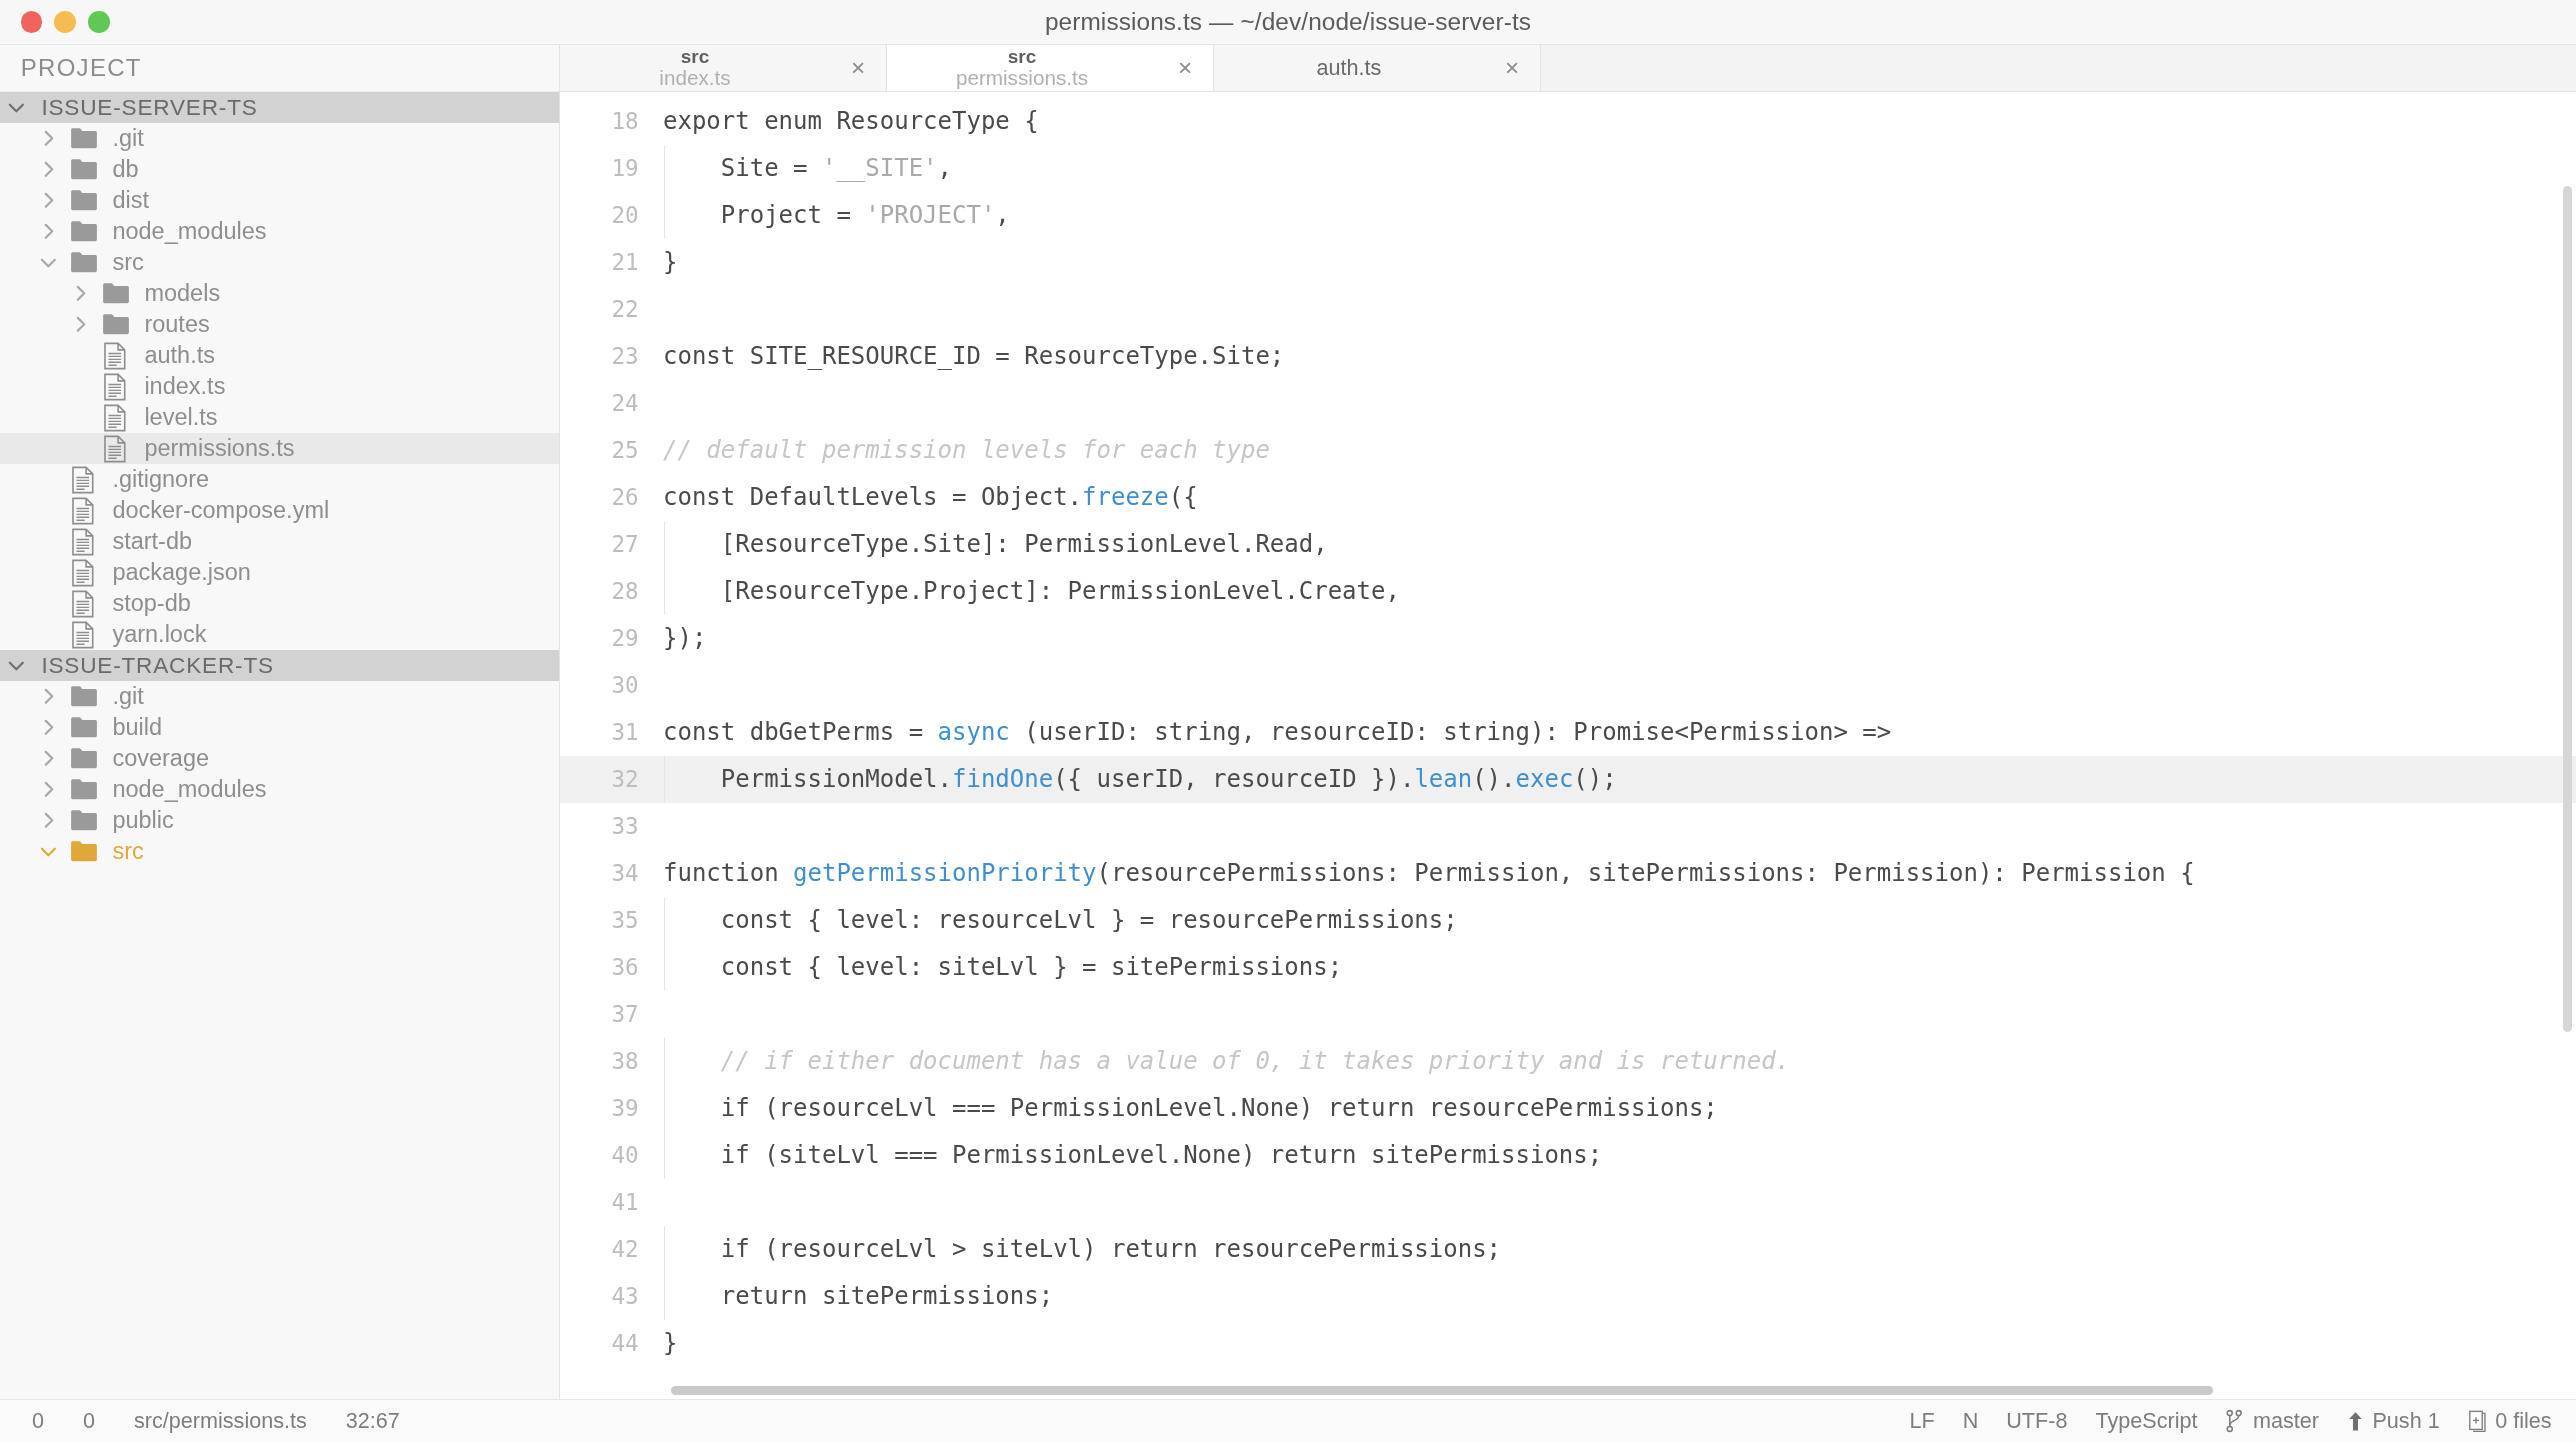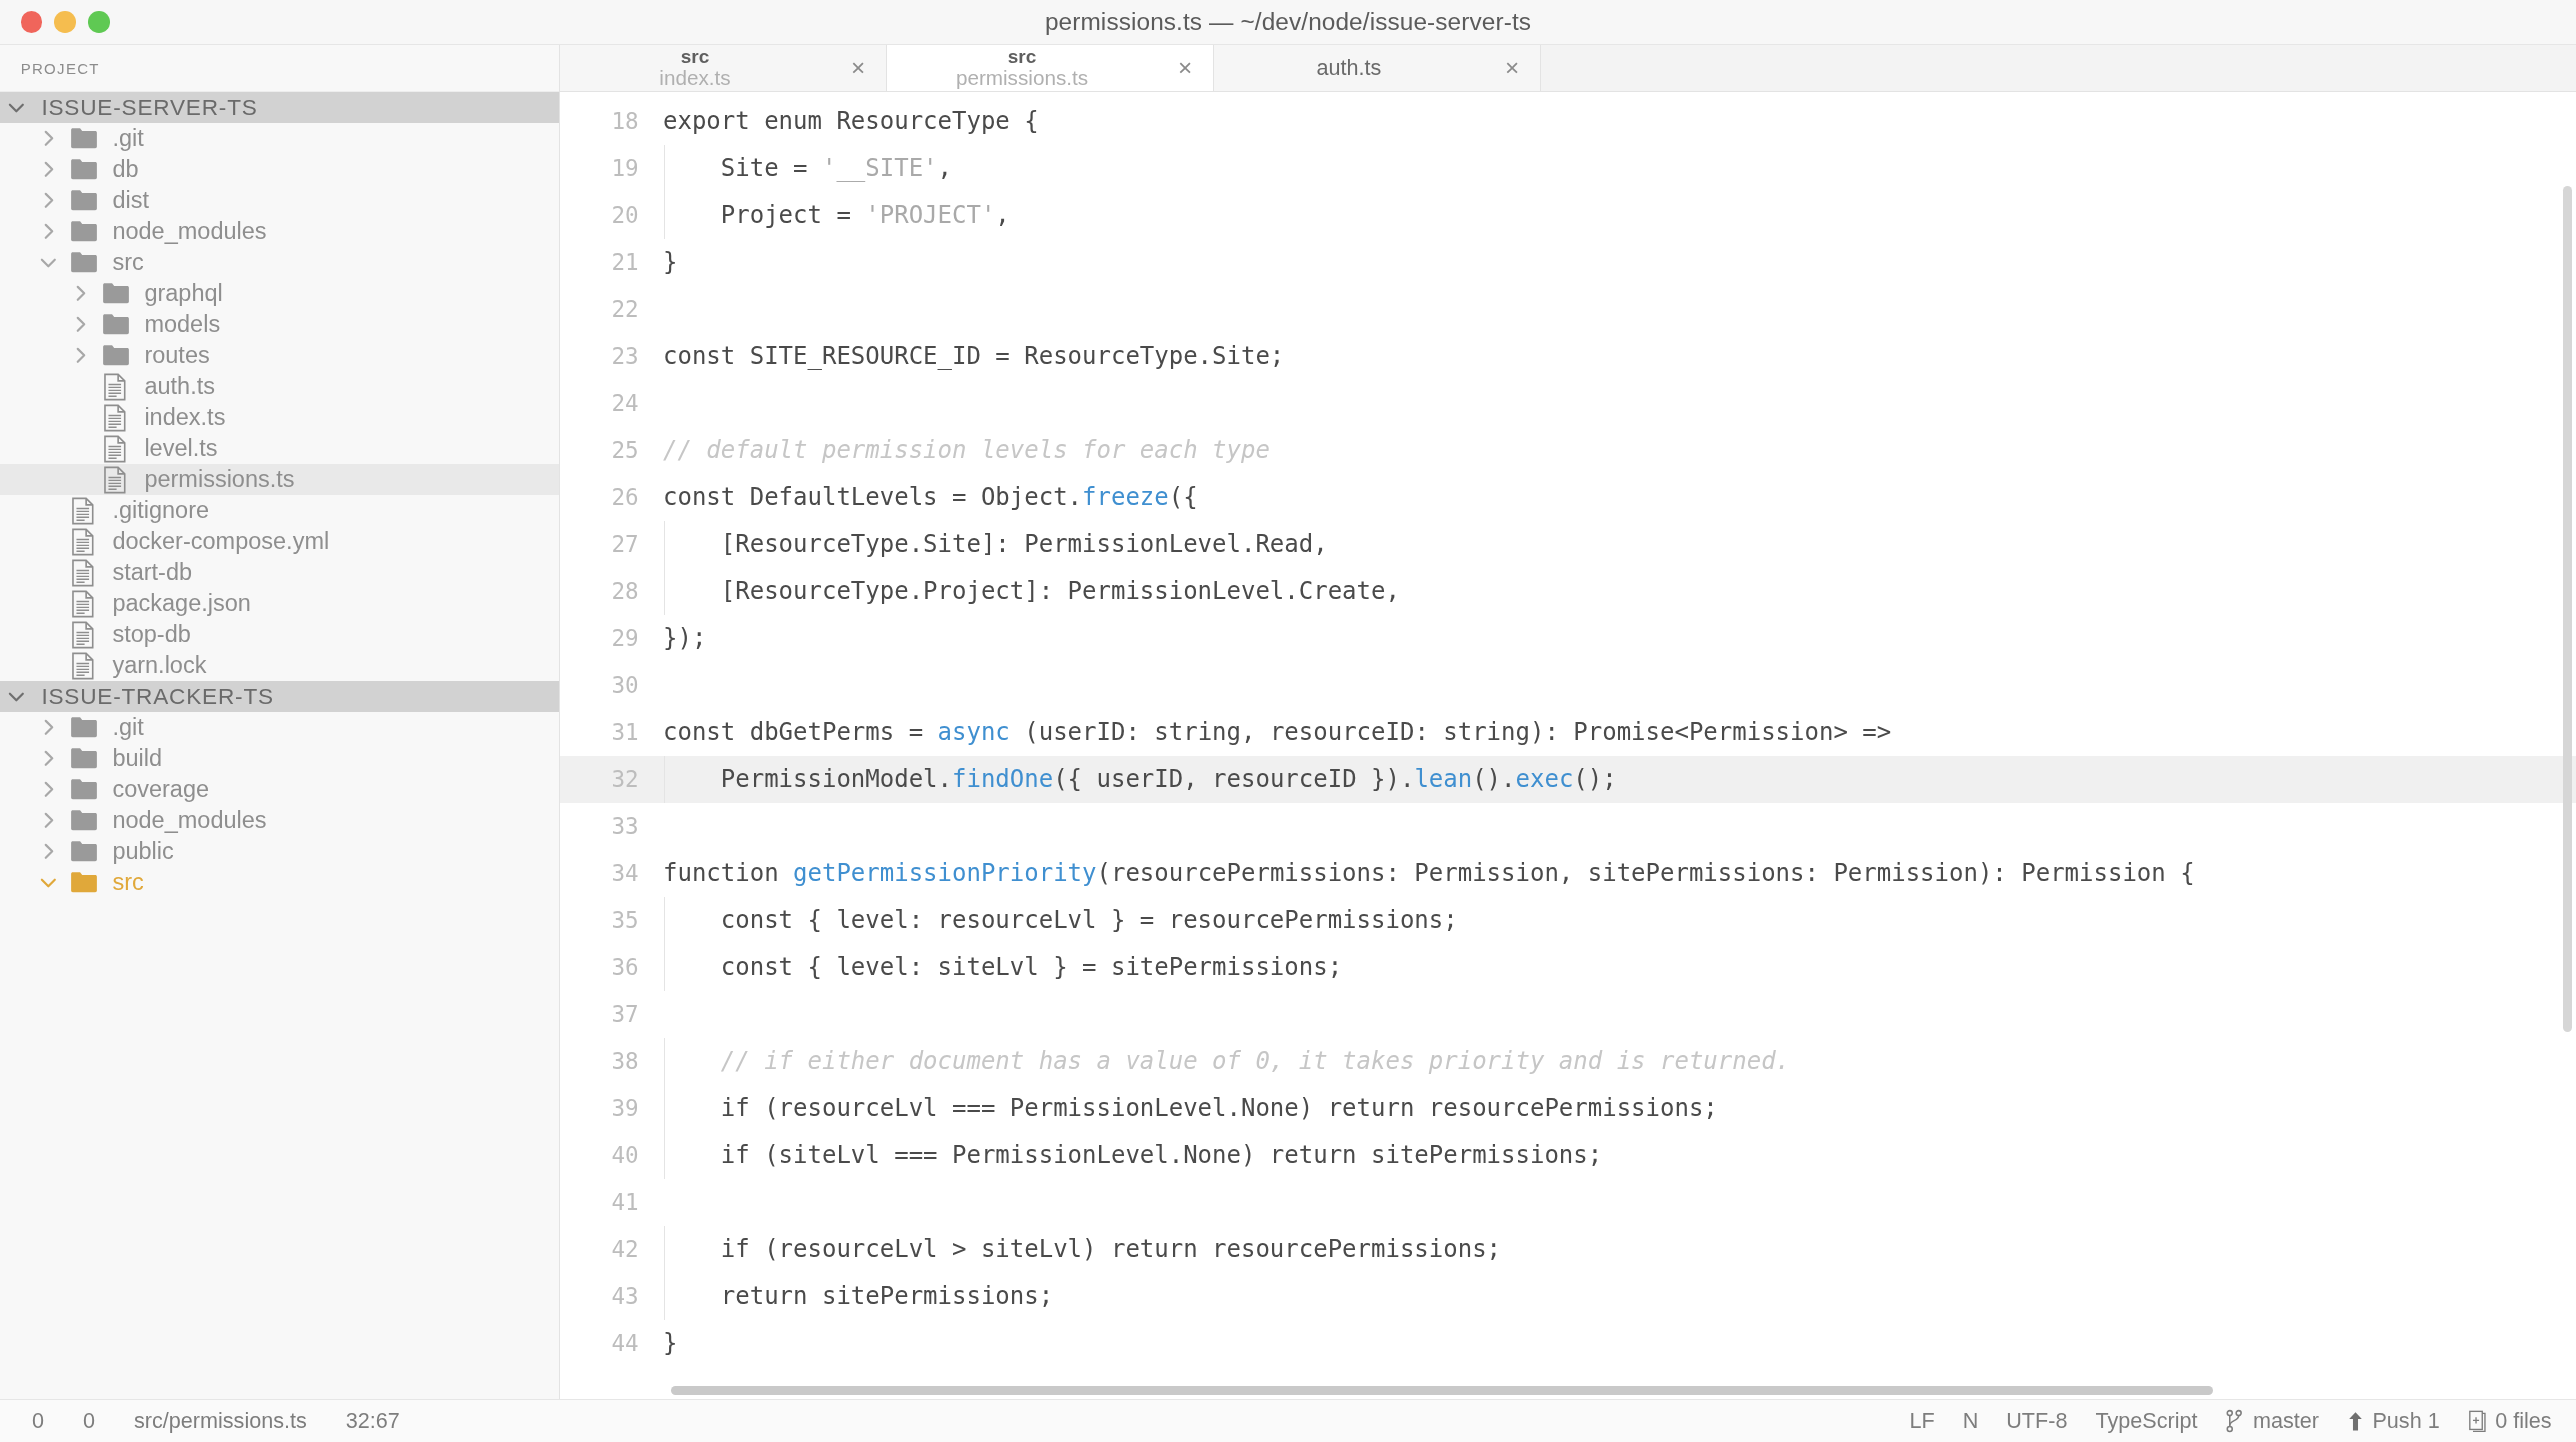--- a/index.html
+++ b/index.html
@@ -41,21 +41,21 @@
     width: 560px; min-width: 560px;
     background: #f8f8f8;
     border-right: 0.9px solid #e3e3e3;
     display: flex; flex-direction: column;
     overflow: hidden;
   }
   .sidebar-header {
     height: 47px; min-height: 47px;
     display: flex; align-items: center;
     padding-left: 20.7px;
-    font-size: 15px; color: #8c8c8c; letter-spacing: 1.3px;
+    font-size: 24px; color: #8c8c8c; letter-spacing: 1.3px;
     border-bottom: 0.9px solid #ededed;
     background: #f8f8f8;
   }
   .tree { flex: 1; overflow: hidden; padding-top: 0; }
 
   .row {
     height: 31px; display: flex; align-items: center;
     font-size: 23.5px; color: #8e8e8e; white-space: nowrap;
   }
   .row.project {
@@ -250,33 +250,20 @@
               <svg width="20.7" height="20.7" viewBox="0 0 16 16">
                 <path d="M3 6 L8 11 L13 6" fill="none" stroke="#a8a8a8" stroke-width="1.7" stroke-linecap="round" stroke-linejoin="round"></path>
               </svg>
             </span>
             <span class="ficon">
               <svg width="28" height="24.4" viewBox="0 0 20 17">
                 <path d="M0.8 2.6 C0.8 1.9 1.3 1.4 2 1.4 L7.2 1.4 L8.7 3.4 L18 3.4 C18.7 3.4 19.2 3.9 19.2 4.6 L19.2 14.4 C19.2 15.1 18.7 15.6 18 15.6 L2 15.6 C1.3 15.6 0.8 15.1 0.8 14.4 Z" fill="#9a9a9a"></path>
               </svg>
             </span>
             <span class="label" style="color:#8e8e8e">src</span>
-          </div>
-          <div class="row ind2">
-            <span class="chev right">
-              <svg width="20.7" height="20.7" viewBox="0 0 16 16">
-                <path d="M6 3 L11 8 L6 13" fill="none" stroke="#a8a8a8" stroke-width="1.7" stroke-linecap="round" stroke-linejoin="round"></path>
-              </svg>
-            </span>
-            <span class="ficon">
-              <svg width="28" height="24.4" viewBox="0 0 20 17">
-                <path d="M0.8 2.6 C0.8 1.9 1.3 1.4 2 1.4 L7.2 1.4 L8.7 3.4 L18 3.4 C18.7 3.4 19.2 3.9 19.2 4.6 L19.2 14.4 C19.2 15.1 18.7 15.6 18 15.6 L2 15.6 C1.3 15.6 0.8 15.1 0.8 14.4 Z" fill="#9a9a9a"></path>
-              </svg>
-            </span>
-            <span class="label" style="color:#8e8e8e">graphql</span>
           </div>
           <div class="row ind2">
             <span class="chev right">
               <svg width="20.7" height="20.7" viewBox="0 0 16 16">
                 <path d="M6 3 L11 8 L6 13" fill="none" stroke="#a8a8a8" stroke-width="1.7" stroke-linecap="round" stroke-linejoin="round"></path>
               </svg>
             </span>
             <span class="ficon">
               <svg width="28" height="24.4" viewBox="0 0 20 17">
                 <path d="M0.8 2.6 C0.8 1.9 1.3 1.4 2 1.4 L7.2 1.4 L8.7 3.4 L18 3.4 C18.7 3.4 19.2 3.9 19.2 4.6 L19.2 14.4 C19.2 15.1 18.7 15.6 18 15.6 L2 15.6 C1.3 15.6 0.8 15.1 0.8 14.4 Z" fill="#9a9a9a"></path>

